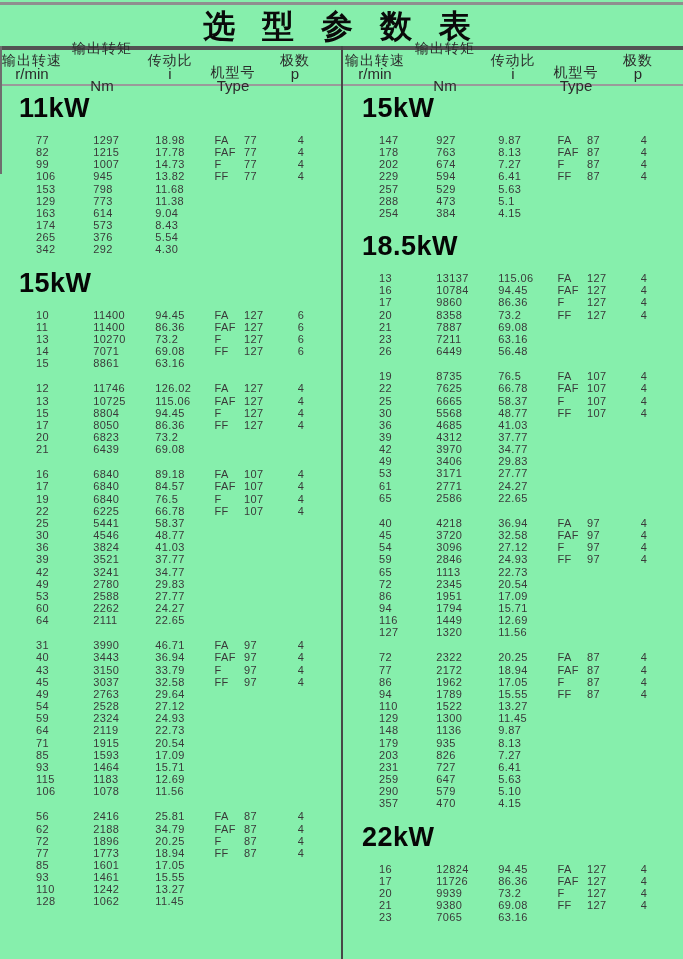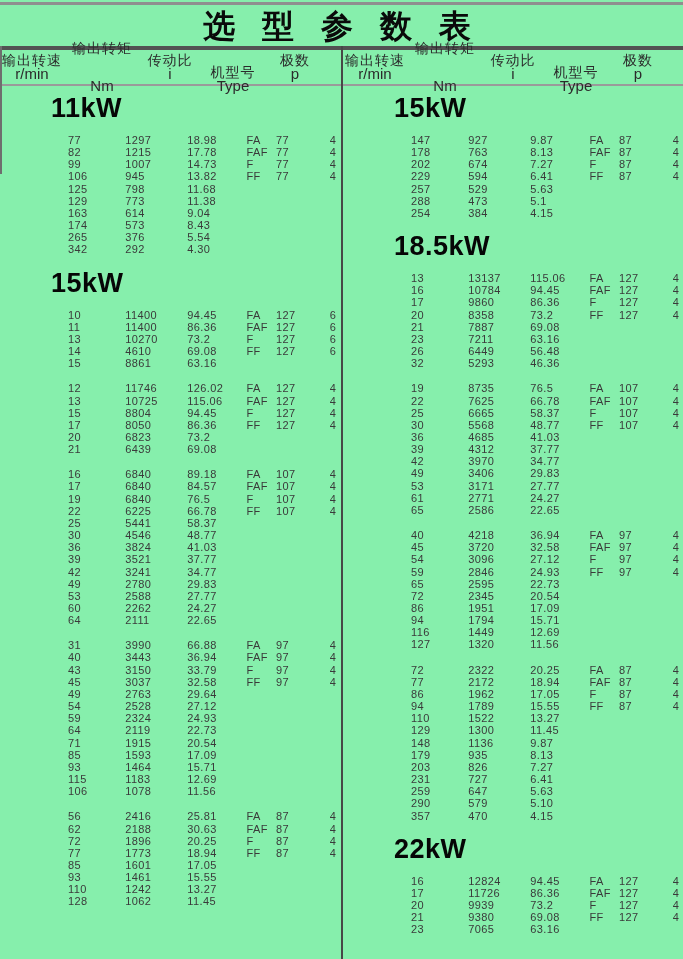--- a/index.html
+++ b/index.html
@@ -26,21 +26,21 @@
 
   .header-row{display:flex;height:34px;align-items:center;}
   .header-group{width:341px;display:flex;flex:0 0 auto;}
   .header-group.rightg{margin-left:2px;}
   .hcell{text-align:center;display:flex;flex-direction:column;justify-content:center;}
   .hcell .h-zh{font-size:14px;line-height:13px;color:#2b2b2b;letter-spacing:1px;}
   .hcell .h-en{font-size:15px;line-height:13px;color:#2b2b2b;}
   .hc1{width:64px;} .hc2{width:76px;gap:24px;} .hc3{width:60px;} .hc4{width:66px;margin-top:24px;} .hc5{width:58px;}
   .header-rule{height:2px;background:#9a9a9a;}
 
-  .content{display:flex;padding-left:32px;}
+  .content{display:flex;}
   .col{width:341px;flex:0 0 auto;padding-left:36px;box-sizing:border-box;}
   .col.rightg{margin-left:2px;}
 
   .section-title{
     font-size:27px;line-height:28px;font-weight:bold;
     color:#060606;margin:8px 0 9px -17px;letter-spacing:0.5px;
   }
   .block{margin-bottom:13px;margin-top:12px;}
   .row{display:flex;line-height:12.15px;font-size:11px;letter-spacing:0.4px;white-space:pre;}
   .cell{display:inline-block;}
@@ -110,33 +110,33 @@
   <div class="header-rule"></div>
 
   <div class="content">
     <div class="col" id="col-left">
         <div class="section-title">11kW</div>
         <div class="block">
           <div class="row"><span class="cell cell-speed">77</span><span class="cell cell-torque">1297</span><span class="cell cell-ratio">18.98</span><span class="cell cell-model-name">FA</span><span class="cell cell-model-size">77</span><span class="cell cell-poles">4</span></div>
           <div class="row"><span class="cell cell-speed">82</span><span class="cell cell-torque">1215</span><span class="cell cell-ratio">17.78</span><span class="cell cell-model-name">FAF</span><span class="cell cell-model-size">77</span><span class="cell cell-poles">4</span></div>
           <div class="row"><span class="cell cell-speed">99</span><span class="cell cell-torque">1007</span><span class="cell cell-ratio">14.73</span><span class="cell cell-model-name">F</span><span class="cell cell-model-size">77</span><span class="cell cell-poles">4</span></div>
           <div class="row"><span class="cell cell-speed">106</span><span class="cell cell-torque">945</span><span class="cell cell-ratio">13.82</span><span class="cell cell-model-name">FF</span><span class="cell cell-model-size">77</span><span class="cell cell-poles">4</span></div>
-          <div class="row"><span class="cell cell-speed">125</span><span class="cell cell-torque">798</span><span class="cell cell-ratio">11.68</span><span class="cell cell-model-name"></span><span class="cell cell-model-size"></span><span class="cell cell-poles"></span></div>
+          <div class="row"><span class="cell cell-speed">153</span><span class="cell cell-torque">798</span><span class="cell cell-ratio">11.68</span><span class="cell cell-model-name"></span><span class="cell cell-model-size"></span><span class="cell cell-poles"></span></div>
           <div class="row"><span class="cell cell-speed">129</span><span class="cell cell-torque">773</span><span class="cell cell-ratio">11.38</span><span class="cell cell-model-name"></span><span class="cell cell-model-size"></span><span class="cell cell-poles"></span></div>
           <div class="row"><span class="cell cell-speed">163</span><span class="cell cell-torque">614</span><span class="cell cell-ratio">9.04</span><span class="cell cell-model-name"></span><span class="cell cell-model-size"></span><span class="cell cell-poles"></span></div>
           <div class="row"><span class="cell cell-speed">174</span><span class="cell cell-torque">573</span><span class="cell cell-ratio">8.43</span><span class="cell cell-model-name"></span><span class="cell cell-model-size"></span><span class="cell cell-poles"></span></div>
           <div class="row"><span class="cell cell-speed">265</span><span class="cell cell-torque">376</span><span class="cell cell-ratio">5.54</span><span class="cell cell-model-name"></span><span class="cell cell-model-size"></span><span class="cell cell-poles"></span></div>
           <div class="row"><span class="cell cell-speed">342</span><span class="cell cell-torque">292</span><span class="cell cell-ratio">4.30</span><span class="cell cell-model-name"></span><span class="cell cell-model-size"></span><span class="cell cell-poles"></span></div>
         </div>
         <div class="section-title">15kW</div>
         <div class="block">
           <div class="row"><span class="cell cell-speed">10</span><span class="cell cell-torque">11400</span><span class="cell cell-ratio">94.45</span><span class="cell cell-model-name">FA</span><span class="cell cell-model-size">127</span><span class="cell cell-poles">6</span></div>
           <div class="row"><span class="cell cell-speed">11</span><span class="cell cell-torque">11400</span><span class="cell cell-ratio">86.36</span><span class="cell cell-model-name">FAF</span><span class="cell cell-model-size">127</span><span class="cell cell-poles">6</span></div>
           <div class="row"><span class="cell cell-speed">13</span><span class="cell cell-torque">10270</span><span class="cell cell-ratio">73.2</span><span class="cell cell-model-name">F</span><span class="cell cell-model-size">127</span><span class="cell cell-poles">6</span></div>
-          <div class="row"><span class="cell cell-speed">14</span><span class="cell cell-torque">4610</span><span class="cell cell-ratio">69.08</span><span class="cell cell-model-name">FF</span><span class="cell cell-model-size">127</span><span class="cell cell-poles">6</span></div>
+          <div class="row"><span class="cell cell-speed">14</span><span class="cell cell-torque">7071</span><span class="cell cell-ratio">69.08</span><span class="cell cell-model-name">FF</span><span class="cell cell-model-size">127</span><span class="cell cell-poles">6</span></div>
           <div class="row"><span class="cell cell-speed">15</span><span class="cell cell-torque">8861</span><span class="cell cell-ratio">63.16</span><span class="cell cell-model-name"></span><span class="cell cell-model-size"></span><span class="cell cell-poles"></span></div>
         </div>
         <div class="block">
           <div class="row"><span class="cell cell-speed">12</span><span class="cell cell-torque">11746</span><span class="cell cell-ratio">126.02</span><span class="cell cell-model-name">FA</span><span class="cell cell-model-size">127</span><span class="cell cell-poles">4</span></div>
           <div class="row"><span class="cell cell-speed">13</span><span class="cell cell-torque">10725</span><span class="cell cell-ratio">115.06</span><span class="cell cell-model-name">FAF</span><span class="cell cell-model-size">127</span><span class="cell cell-poles">4</span></div>
           <div class="row"><span class="cell cell-speed">15</span><span class="cell cell-torque">8804</span><span class="cell cell-ratio">94.45</span><span class="cell cell-model-name">F</span><span class="cell cell-model-size">127</span><span class="cell cell-poles">4</span></div>
           <div class="row"><span class="cell cell-speed">17</span><span class="cell cell-torque">8050</span><span class="cell cell-ratio">86.36</span><span class="cell cell-model-name">FF</span><span class="cell cell-model-size">127</span><span class="cell cell-poles">4</span></div>
           <div class="row"><span class="cell cell-speed">20</span><span class="cell cell-torque">6823</span><span class="cell cell-ratio">73.2</span><span class="cell cell-model-name"></span><span class="cell cell-model-size"></span><span class="cell cell-poles"></span></div>
           <div class="row"><span class="cell cell-speed">21</span><span class="cell cell-torque">6439</span><span class="cell cell-ratio">69.08</span><span class="cell cell-model-name"></span><span class="cell cell-model-size"></span><span class="cell cell-poles"></span></div>
         </div>
@@ -149,37 +149,37 @@
           <div class="row"><span class="cell cell-speed">30</span><span class="cell cell-torque">4546</span><span class="cell cell-ratio">48.77</span><span class="cell cell-model-name"></span><span class="cell cell-model-size"></span><span class="cell cell-poles"></span></div>
           <div class="row"><span class="cell cell-speed">36</span><span class="cell cell-torque">3824</span><span class="cell cell-ratio">41.03</span><span class="cell cell-model-name"></span><span class="cell cell-model-size"></span><span class="cell cell-poles"></span></div>
           <div class="row"><span class="cell cell-speed">39</span><span class="cell cell-torque">3521</span><span class="cell cell-ratio">37.77</span><span class="cell cell-model-name"></span><span class="cell cell-model-size"></span><span class="cell cell-poles"></span></div>
           <div class="row"><span class="cell cell-speed">42</span><span class="cell cell-torque">3241</span><span class="cell cell-ratio">34.77</span><span class="cell cell-model-name"></span><span class="cell cell-model-size"></span><span class="cell cell-poles"></span></div>
           <div class="row"><span class="cell cell-speed">49</span><span class="cell cell-torque">2780</span><span class="cell cell-ratio">29.83</span><span class="cell cell-model-name"></span><span class="cell cell-model-size"></span><span class="cell cell-poles"></span></div>
           <div class="row"><span class="cell cell-speed">53</span><span class="cell cell-torque">2588</span><span class="cell cell-ratio">27.77</span><span class="cell cell-model-name"></span><span class="cell cell-model-size"></span><span class="cell cell-poles"></span></div>
           <div class="row"><span class="cell cell-speed">60</span><span class="cell cell-torque">2262</span><span class="cell cell-ratio">24.27</span><span class="cell cell-model-name"></span><span class="cell cell-model-size"></span><span class="cell cell-poles"></span></div>
           <div class="row"><span class="cell cell-speed">64</span><span class="cell cell-torque">2111</span><span class="cell cell-ratio">22.65</span><span class="cell cell-model-name"></span><span class="cell cell-model-size"></span><span class="cell cell-poles"></span></div>
         </div>
         <div class="block">
-          <div class="row"><span class="cell cell-speed">31</span><span class="cell cell-torque">3990</span><span class="cell cell-ratio">66.88</span><span class="cell cell-model-name">FA</span><span class="cell cell-model-size">97</span><span class="cell cell-poles">4</span></div>
+          <div class="row"><span class="cell cell-speed">31</span><span class="cell cell-torque">3990</span><span class="cell cell-ratio">46.71</span><span class="cell cell-model-name">FA</span><span class="cell cell-model-size">97</span><span class="cell cell-poles">4</span></div>
           <div class="row"><span class="cell cell-speed">40</span><span class="cell cell-torque">3443</span><span class="cell cell-ratio">36.94</span><span class="cell cell-model-name">FAF</span><span class="cell cell-model-size">97</span><span class="cell cell-poles">4</span></div>
           <div class="row"><span class="cell cell-speed">43</span><span class="cell cell-torque">3150</span><span class="cell cell-ratio">33.79</span><span class="cell cell-model-name">F</span><span class="cell cell-model-size">97</span><span class="cell cell-poles">4</span></div>
           <div class="row"><span class="cell cell-speed">45</span><span class="cell cell-torque">3037</span><span class="cell cell-ratio">32.58</span><span class="cell cell-model-name">FF</span><span class="cell cell-model-size">97</span><span class="cell cell-poles">4</span></div>
           <div class="row"><span class="cell cell-speed">49</span><span class="cell cell-torque">2763</span><span class="cell cell-ratio">29.64</span><span class="cell cell-model-name"></span><span class="cell cell-model-size"></span><span class="cell cell-poles"></span></div>
           <div class="row"><span class="cell cell-speed">54</span><span class="cell cell-torque">2528</span><span class="cell cell-ratio">27.12</span><span class="cell cell-model-name"></span><span class="cell cell-model-size"></span><span class="cell cell-poles"></span></div>
           <div class="row"><span class="cell cell-speed">59</span><span class="cell cell-torque">2324</span><span class="cell cell-ratio">24.93</span><span class="cell cell-model-name"></span><span class="cell cell-model-size"></span><span class="cell cell-poles"></span></div>
           <div class="row"><span class="cell cell-speed">64</span><span class="cell cell-torque">2119</span><span class="cell cell-ratio">22.73</span><span class="cell cell-model-name"></span><span class="cell cell-model-size"></span><span class="cell cell-poles"></span></div>
           <div class="row"><span class="cell cell-speed">71</span><span class="cell cell-torque">1915</span><span class="cell cell-ratio">20.54</span><span class="cell cell-model-name"></span><span class="cell cell-model-size"></span><span class="cell cell-poles"></span></div>
           <div class="row"><span class="cell cell-speed">85</span><span class="cell cell-torque">1593</span><span class="cell cell-ratio">17.09</span><span class="cell cell-model-name"></span><span class="cell cell-model-size"></span><span class="cell cell-poles"></span></div>
           <div class="row"><span class="cell cell-speed">93</span><span class="cell cell-torque">1464</span><span class="cell cell-ratio">15.71</span><span class="cell cell-model-name"></span><span class="cell cell-model-size"></span><span class="cell cell-poles"></span></div>
           <div class="row"><span class="cell cell-speed">115</span><span class="cell cell-torque">1183</span><span class="cell cell-ratio">12.69</span><span class="cell cell-model-name"></span><span class="cell cell-model-size"></span><span class="cell cell-poles"></span></div>
           <div class="row"><span class="cell cell-speed">106</span><span class="cell cell-torque">1078</span><span class="cell cell-ratio">11.56</span><span class="cell cell-model-name"></span><span class="cell cell-model-size"></span><span class="cell cell-poles"></span></div>
         </div>
         <div class="block">
           <div class="row"><span class="cell cell-speed">56</span><span class="cell cell-torque">2416</span><span class="cell cell-ratio">25.81</span><span class="cell cell-model-name">FA</span><span class="cell cell-model-size">87</span><span class="cell cell-poles">4</span></div>
-          <div class="row"><span class="cell cell-speed">62</span><span class="cell cell-torque">2188</span><span class="cell cell-ratio">30.63</span><span class="cell cell-model-name">FAF</span><span class="cell cell-model-size">87</span><span class="cell cell-poles">4</span></div>
+          <div class="row"><span class="cell cell-speed">62</span><span class="cell cell-torque">2188</span><span class="cell cell-ratio">34.79</span><span class="cell cell-model-name">FAF</span><span class="cell cell-model-size">87</span><span class="cell cell-poles">4</span></div>
           <div class="row"><span class="cell cell-speed">72</span><span class="cell cell-torque">1896</span><span class="cell cell-ratio">20.25</span><span class="cell cell-model-name">F</span><span class="cell cell-model-size">87</span><span class="cell cell-poles">4</span></div>
           <div class="row"><span class="cell cell-speed">77</span><span class="cell cell-torque">1773</span><span class="cell cell-ratio">18.94</span><span class="cell cell-model-name">FF</span><span class="cell cell-model-size">87</span><span class="cell cell-poles">4</span></div>
           <div class="row"><span class="cell cell-speed">85</span><span class="cell cell-torque">1601</span><span class="cell cell-ratio">17.05</span><span class="cell cell-model-name"></span><span class="cell cell-model-size"></span><span class="cell cell-poles"></span></div>
           <div class="row"><span class="cell cell-speed">93</span><span class="cell cell-torque">1461</span><span class="cell cell-ratio">15.55</span><span class="cell cell-model-name"></span><span class="cell cell-model-size"></span><span class="cell cell-poles"></span></div>
           <div class="row"><span class="cell cell-speed">110</span><span class="cell cell-torque">1242</span><span class="cell cell-ratio">13.27</span><span class="cell cell-model-name"></span><span class="cell cell-model-size"></span><span class="cell cell-poles"></span></div>
           <div class="row"><span class="cell cell-speed">128</span><span class="cell cell-torque">1062</span><span class="cell cell-ratio">11.45</span><span class="cell cell-model-name"></span><span class="cell cell-model-size"></span><span class="cell cell-poles"></span></div>
         </div>
       </div>
     <div class="col rightg" id="col-right">
         <div class="section-title">15kW</div>
@@ -194,41 +194,40 @@
         </div>
         <div class="section-title">18.5kW</div>
         <div class="block">
           <div class="row"><span class="cell cell-speed">13</span><span class="cell cell-torque">13137</span><span class="cell cell-ratio">115.06</span><span class="cell cell-model-name">FA</span><span class="cell cell-model-size">127</span><span class="cell cell-poles">4</span></div>
           <div class="row"><span class="cell cell-speed">16</span><span class="cell cell-torque">10784</span><span class="cell cell-ratio">94.45</span><span class="cell cell-model-name">FAF</span><span class="cell cell-model-size">127</span><span class="cell cell-poles">4</span></div>
           <div class="row"><span class="cell cell-speed">17</span><span class="cell cell-torque">9860</span><span class="cell cell-ratio">86.36</span><span class="cell cell-model-name">F</span><span class="cell cell-model-size">127</span><span class="cell cell-poles">4</span></div>
           <div class="row"><span class="cell cell-speed">20</span><span class="cell cell-torque">8358</span><span class="cell cell-ratio">73.2</span><span class="cell cell-model-name">FF</span><span class="cell cell-model-size">127</span><span class="cell cell-poles">4</span></div>
           <div class="row"><span class="cell cell-speed">21</span><span class="cell cell-torque">7887</span><span class="cell cell-ratio">69.08</span><span class="cell cell-model-name"></span><span class="cell cell-model-size"></span><span class="cell cell-poles"></span></div>
           <div class="row"><span class="cell cell-speed">23</span><span class="cell cell-torque">7211</span><span class="cell cell-ratio">63.16</span><span class="cell cell-model-name"></span><span class="cell cell-model-size"></span><span class="cell cell-poles"></span></div>
           <div class="row"><span class="cell cell-speed">26</span><span class="cell cell-torque">6449</span><span class="cell cell-ratio">56.48</span><span class="cell cell-model-name"></span><span class="cell cell-model-size"></span><span class="cell cell-poles"></span></div>
-          <div class="row"><span class="cell cell-speed">32</span><span class="cell cell-torque">5293</span><span class="cell cell-ratio">46.36</span><span class="cell cell-model-name"></span><span class="cell cell-model-size"></span><span class="cell cell-poles"></span></div>
         </div>
         <div class="block">
           <div class="row"><span class="cell cell-speed">19</span><span class="cell cell-torque">8735</span><span class="cell cell-ratio">76.5</span><span class="cell cell-model-name">FA</span><span class="cell cell-model-size">107</span><span class="cell cell-poles">4</span></div>
           <div class="row"><span class="cell cell-speed">22</span><span class="cell cell-torque">7625</span><span class="cell cell-ratio">66.78</span><span class="cell cell-model-name">FAF</span><span class="cell cell-model-size">107</span><span class="cell cell-poles">4</span></div>
           <div class="row"><span class="cell cell-speed">25</span><span class="cell cell-torque">6665</span><span class="cell cell-ratio">58.37</span><span class="cell cell-model-name">F</span><span class="cell cell-model-size">107</span><span class="cell cell-poles">4</span></div>
           <div class="row"><span class="cell cell-speed">30</span><span class="cell cell-torque">5568</span><span class="cell cell-ratio">48.77</span><span class="cell cell-model-name">FF</span><span class="cell cell-model-size">107</span><span class="cell cell-poles">4</span></div>
           <div class="row"><span class="cell cell-speed">36</span><span class="cell cell-torque">4685</span><span class="cell cell-ratio">41.03</span><span class="cell cell-model-name"></span><span class="cell cell-model-size"></span><span class="cell cell-poles"></span></div>
           <div class="row"><span class="cell cell-speed">39</span><span class="cell cell-torque">4312</span><span class="cell cell-ratio">37.77</span><span class="cell cell-model-name"></span><span class="cell cell-model-size"></span><span class="cell cell-poles"></span></div>
           <div class="row"><span class="cell cell-speed">42</span><span class="cell cell-torque">3970</span><span class="cell cell-ratio">34.77</span><span class="cell cell-model-name"></span><span class="cell cell-model-size"></span><span class="cell cell-poles"></span></div>
           <div class="row"><span class="cell cell-speed">49</span><span class="cell cell-torque">3406</span><span class="cell cell-ratio">29.83</span><span class="cell cell-model-name"></span><span class="cell cell-model-size"></span><span class="cell cell-poles"></span></div>
           <div class="row"><span class="cell cell-speed">53</span><span class="cell cell-torque">3171</span><span class="cell cell-ratio">27.77</span><span class="cell cell-model-name"></span><span class="cell cell-model-size"></span><span class="cell cell-poles"></span></div>
           <div class="row"><span class="cell cell-speed">61</span><span class="cell cell-torque">2771</span><span class="cell cell-ratio">24.27</span><span class="cell cell-model-name"></span><span class="cell cell-model-size"></span><span class="cell cell-poles"></span></div>
           <div class="row"><span class="cell cell-speed">65</span><span class="cell cell-torque">2586</span><span class="cell cell-ratio">22.65</span><span class="cell cell-model-name"></span><span class="cell cell-model-size"></span><span class="cell cell-poles"></span></div>
         </div>
         <div class="block">
           <div class="row"><span class="cell cell-speed">40</span><span class="cell cell-torque">4218</span><span class="cell cell-ratio">36.94</span><span class="cell cell-model-name">FA</span><span class="cell cell-model-size">97</span><span class="cell cell-poles">4</span></div>
           <div class="row"><span class="cell cell-speed">45</span><span class="cell cell-torque">3720</span><span class="cell cell-ratio">32.58</span><span class="cell cell-model-name">FAF</span><span class="cell cell-model-size">97</span><span class="cell cell-poles">4</span></div>
           <div class="row"><span class="cell cell-speed">54</span><span class="cell cell-torque">3096</span><span class="cell cell-ratio">27.12</span><span class="cell cell-model-name">F</span><span class="cell cell-model-size">97</span><span class="cell cell-poles">4</span></div>
           <div class="row"><span class="cell cell-speed">59</span><span class="cell cell-torque">2846</span><span class="cell cell-ratio">24.93</span><span class="cell cell-model-name">FF</span><span class="cell cell-model-size">97</span><span class="cell cell-poles">4</span></div>
-          <div class="row"><span class="cell cell-speed">65</span><span class="cell cell-torque">2595</span><span class="cell cell-ratio">22.73</span><span class="cell cell-model-name"></span><span class="cell cell-model-size"></span><span class="cell cell-poles"></span></div>
+          <div class="row"><span class="cell cell-speed">65</span><span class="cell cell-torque">1113</span><span class="cell cell-ratio">22.73</span><span class="cell cell-model-name"></span><span class="cell cell-model-size"></span><span class="cell cell-poles"></span></div>
           <div class="row"><span class="cell cell-speed">72</span><span class="cell cell-torque">2345</span><span class="cell cell-ratio">20.54</span><span class="cell cell-model-name"></span><span class="cell cell-model-size"></span><span class="cell cell-poles"></span></div>
           <div class="row"><span class="cell cell-speed">86</span><span class="cell cell-torque">1951</span><span class="cell cell-ratio">17.09</span><span class="cell cell-model-name"></span><span class="cell cell-model-size"></span><span class="cell cell-poles"></span></div>
           <div class="row"><span class="cell cell-speed">94</span><span class="cell cell-torque">1794</span><span class="cell cell-ratio">15.71</span><span class="cell cell-model-name"></span><span class="cell cell-model-size"></span><span class="cell cell-poles"></span></div>
           <div class="row"><span class="cell cell-speed">116</span><span class="cell cell-torque">1449</span><span class="cell cell-ratio">12.69</span><span class="cell cell-model-name"></span><span class="cell cell-model-size"></span><span class="cell cell-poles"></span></div>
           <div class="row"><span class="cell cell-speed">127</span><span class="cell cell-torque">1320</span><span class="cell cell-ratio">11.56</span><span class="cell cell-model-name"></span><span class="cell cell-model-size"></span><span class="cell cell-poles"></span></div>
         </div>
         <div class="block">
           <div class="row"><span class="cell cell-speed">72</span><span class="cell cell-torque">2322</span><span class="cell cell-ratio">20.25</span><span class="cell cell-model-name">FA</span><span class="cell cell-model-size">87</span><span class="cell cell-poles">4</span></div>
           <div class="row"><span class="cell cell-speed">77</span><span class="cell cell-torque">2172</span><span class="cell cell-ratio">18.94</span><span class="cell cell-model-name">FAF</span><span class="cell cell-model-size">87</span><span class="cell cell-poles">4</span></div>
           <div class="row"><span class="cell cell-speed">86</span><span class="cell cell-torque">1962</span><span class="cell cell-ratio">17.05</span><span class="cell cell-model-name">F</span><span class="cell cell-model-size">87</span><span class="cell cell-poles">4</span></div>

